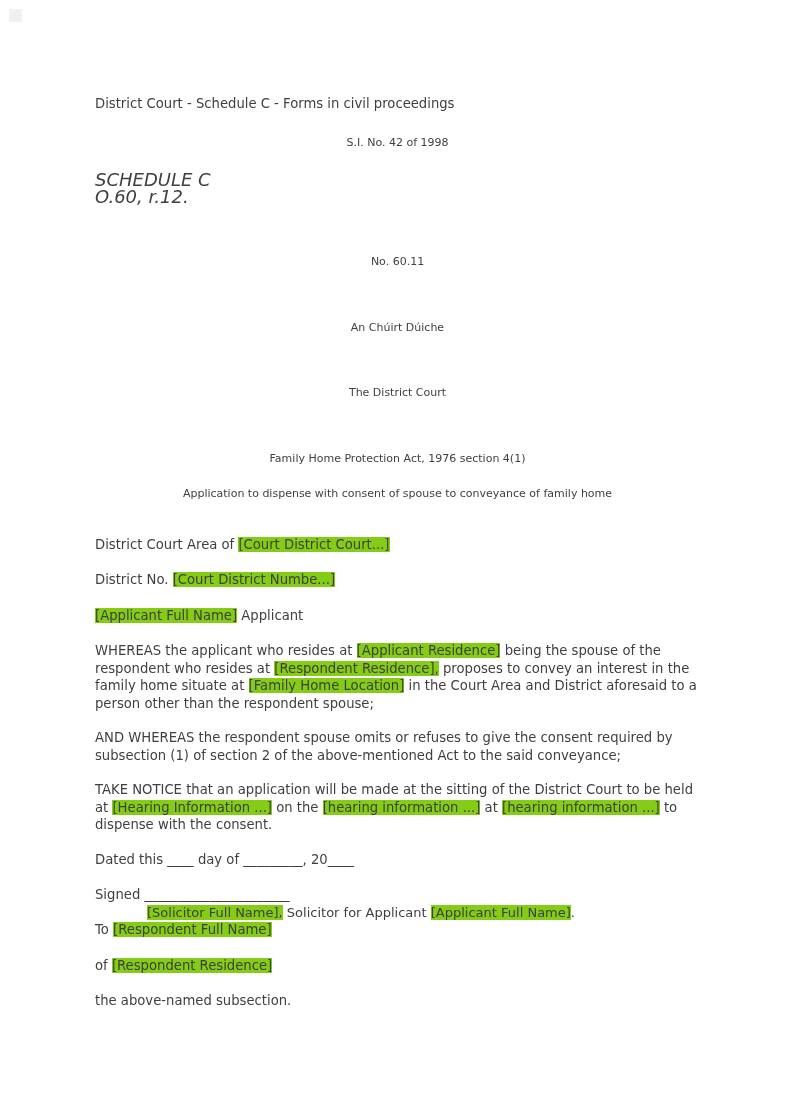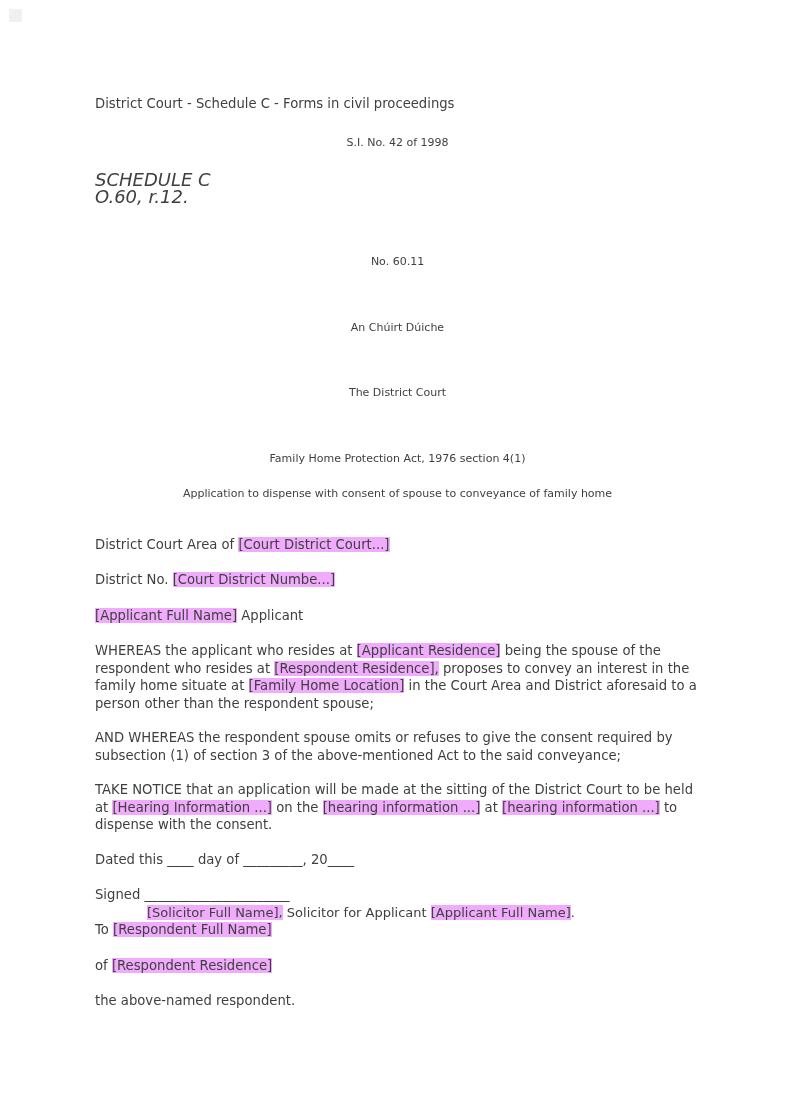--- a/index.html
+++ b/index.html
@@ -86,21 +86,21 @@
   .solicitor-line {
     padding-left: 52px;
     font-size: 13px;
     line-height: 17.5px;
     color: #3f3f3f;
     margin: 0;
   }
 
   
   .hl {
-    background-color: #f0abfc;
+    background-color: #84cc16;
     color: #3f3f3f;
     box-decoration-break: clone;
     margin-top: 16px;
     -webkit-box-decoration-break: clone;
   }
 
   .blank { letter-spacing: 0; }
 </style>
 </head>
 <body>
@@ -135,21 +135,21 @@
 
     <div class="line block-gap">
       <span class="hl">[Applicant Full Name]</span><span> Applicant</span>
     </div>
 
 
     <div class="para para-gap">
       <span>WHEREAS the applicant who resides at </span><span class="hl">[Applicant Residence]</span><span> being the spouse of the respondent who resides at </span><span class="hl">[Respondent Residence],</span><span> proposes to convey an interest in the family home situate at </span><span class="hl">[Family Home Location]</span><span> in the Court Area and District aforesaid to a person other than the respondent spouse;</span>
     </div>
 
-    <div class="para para-gap">AND WHEREAS the respondent spouse omits or refuses to give the consent required by subsection (1) of section 3 of the above-mentioned Act to the said conveyance;</div>
+    <div class="para para-gap">AND WHEREAS the respondent spouse omits or refuses to give the consent required by subsection (1) of section 2 of the above-mentioned Act to the said conveyance;</div>
 
     <div class="para para-gap">
       <span>TAKE NOTICE that an application will be made at the sitting of the District Court to be held at </span><span class="hl">[Hearing Information ...]</span><span> on the </span><span class="hl">[hearing information ...]</span><span> at </span><span class="hl">[hearing information ...]</span><span> to dispense with the consent.</span>
     </div>
 
     <div class="line block-gap">Dated this ____ day of _________, 20____</div>
 
     <div class="line signed-line">
       <span>Signed </span><span class="blank">______________________</span>
     </div>
@@ -159,16 +159,16 @@
     </div>
 
     <div class="line block-gap">
       <span>To </span><span class="hl">[Respondent Full Name]</span>
     </div>
 
     <div class="line block-gap">
       <span>of </span><span class="hl">[Respondent Residence]</span>
     </div>
 
-    <div class="line">the above-named respondent.</div>
+    <div class="line">the above-named subsection.</div>
 
   </div>
 </div>
 
 </body></html>

